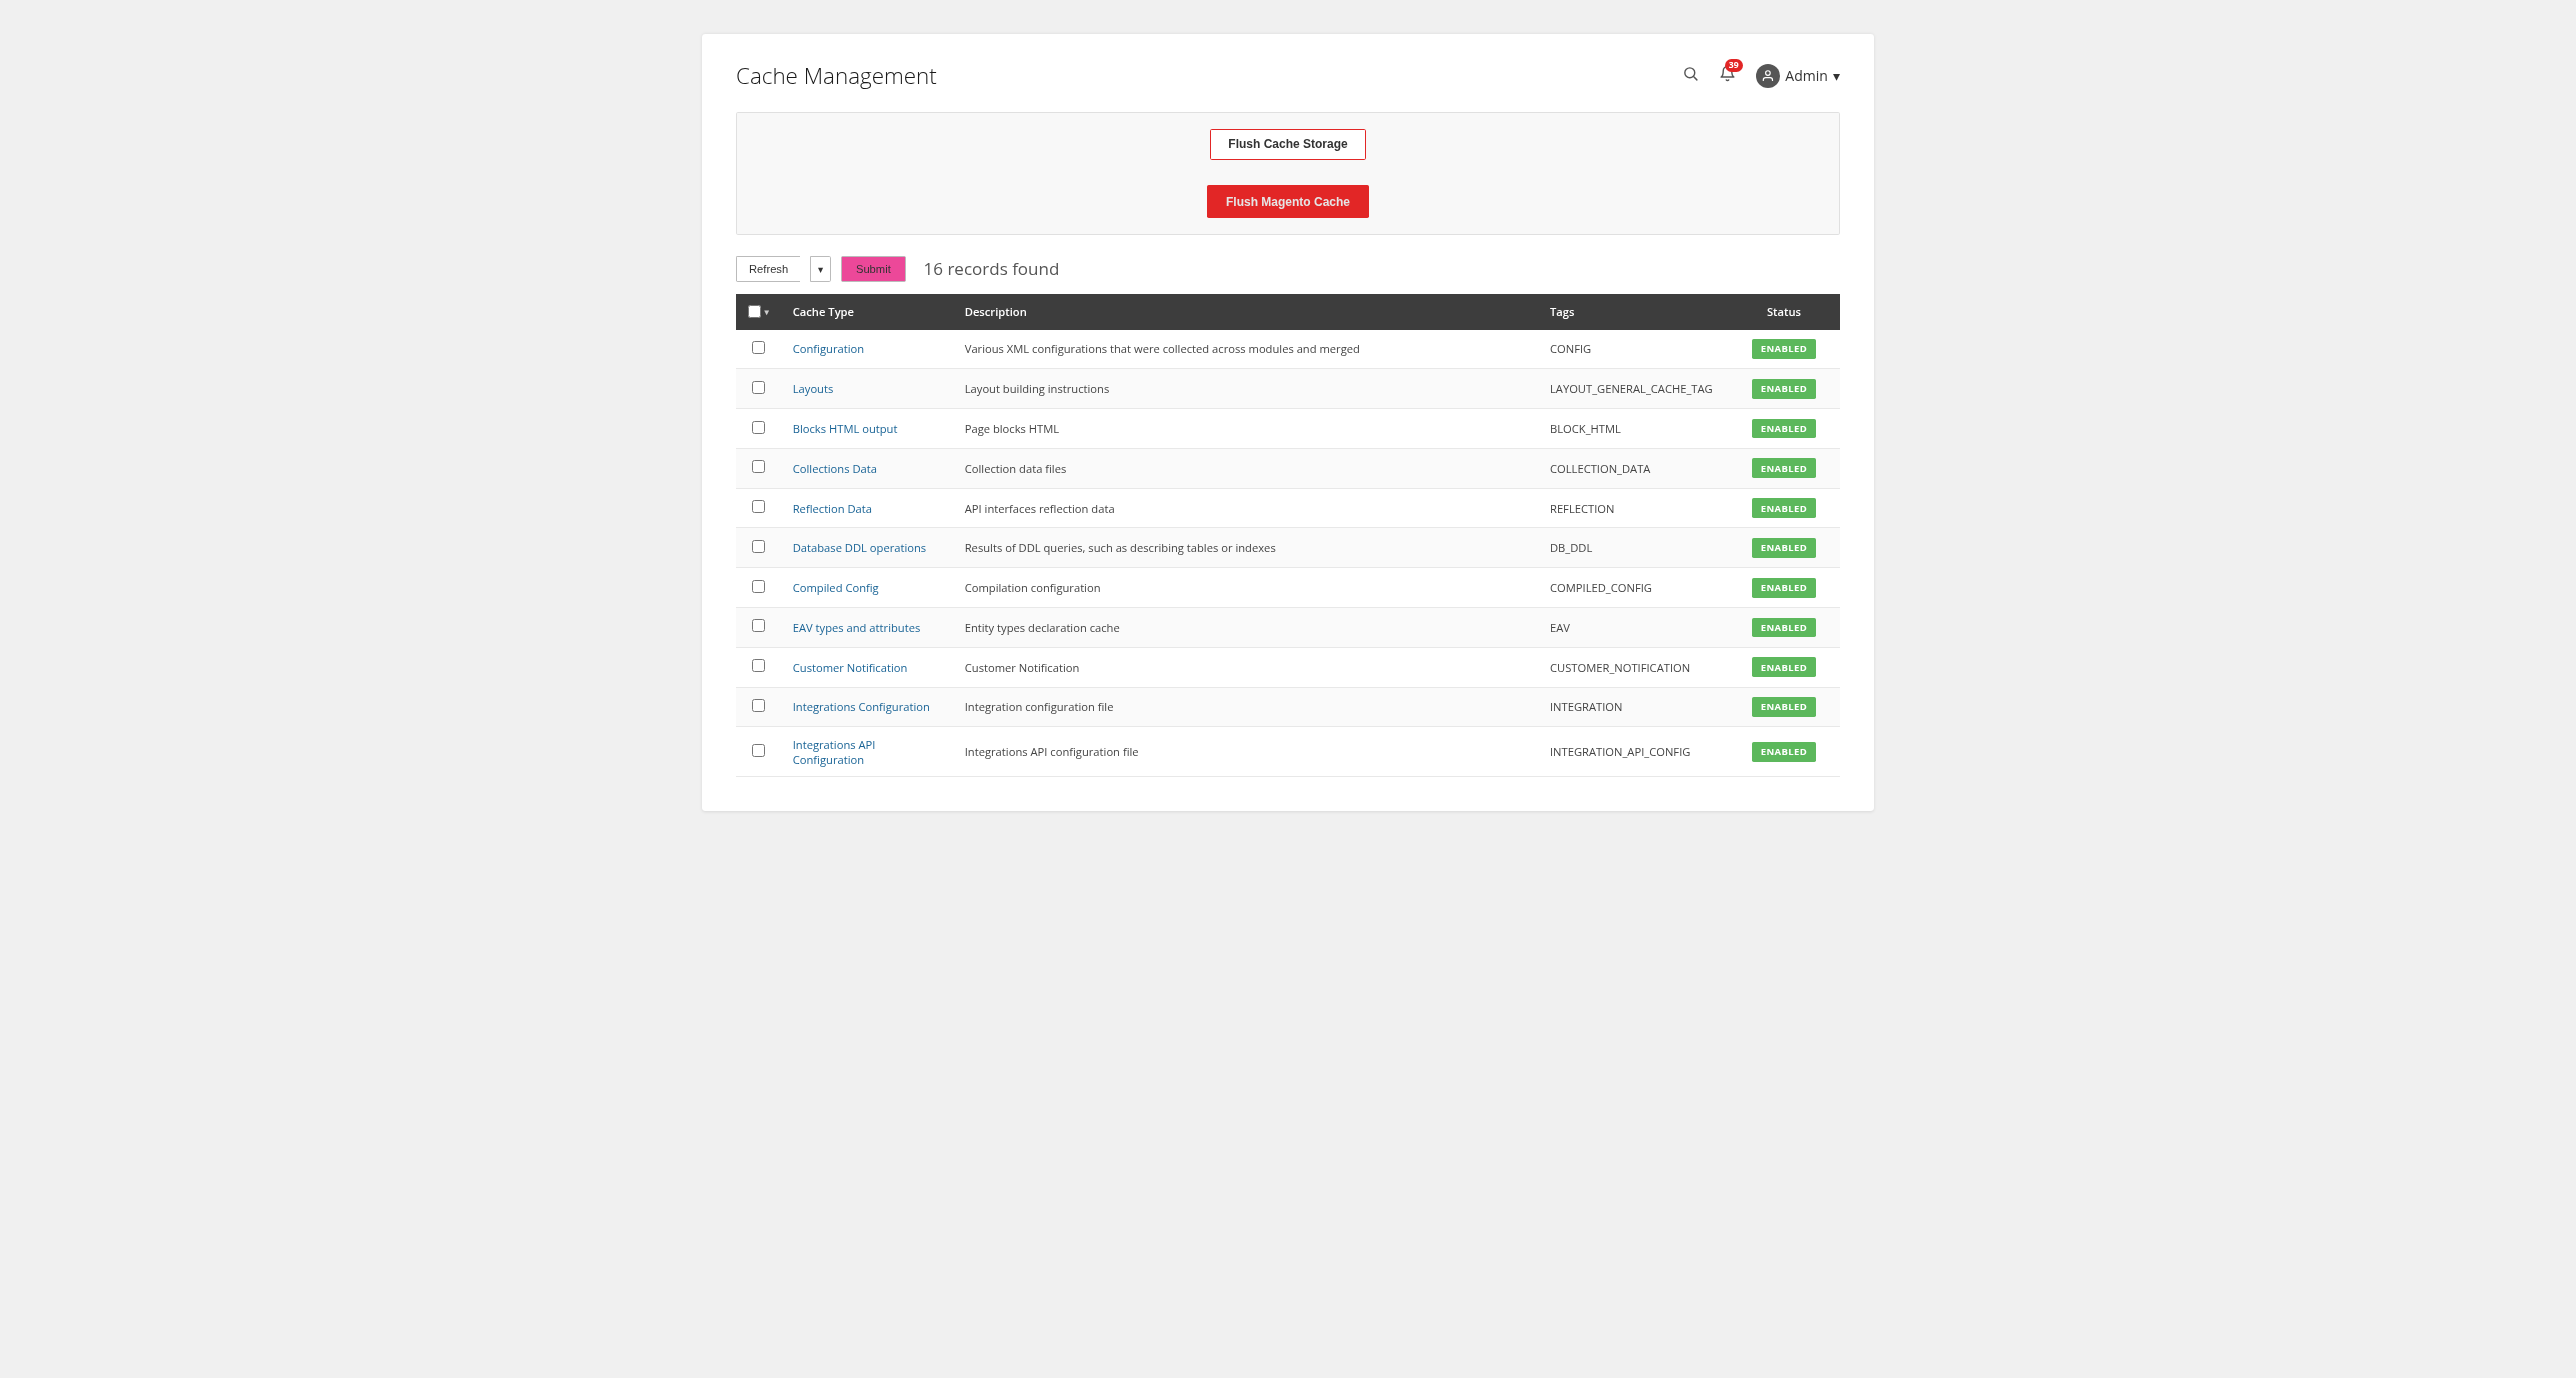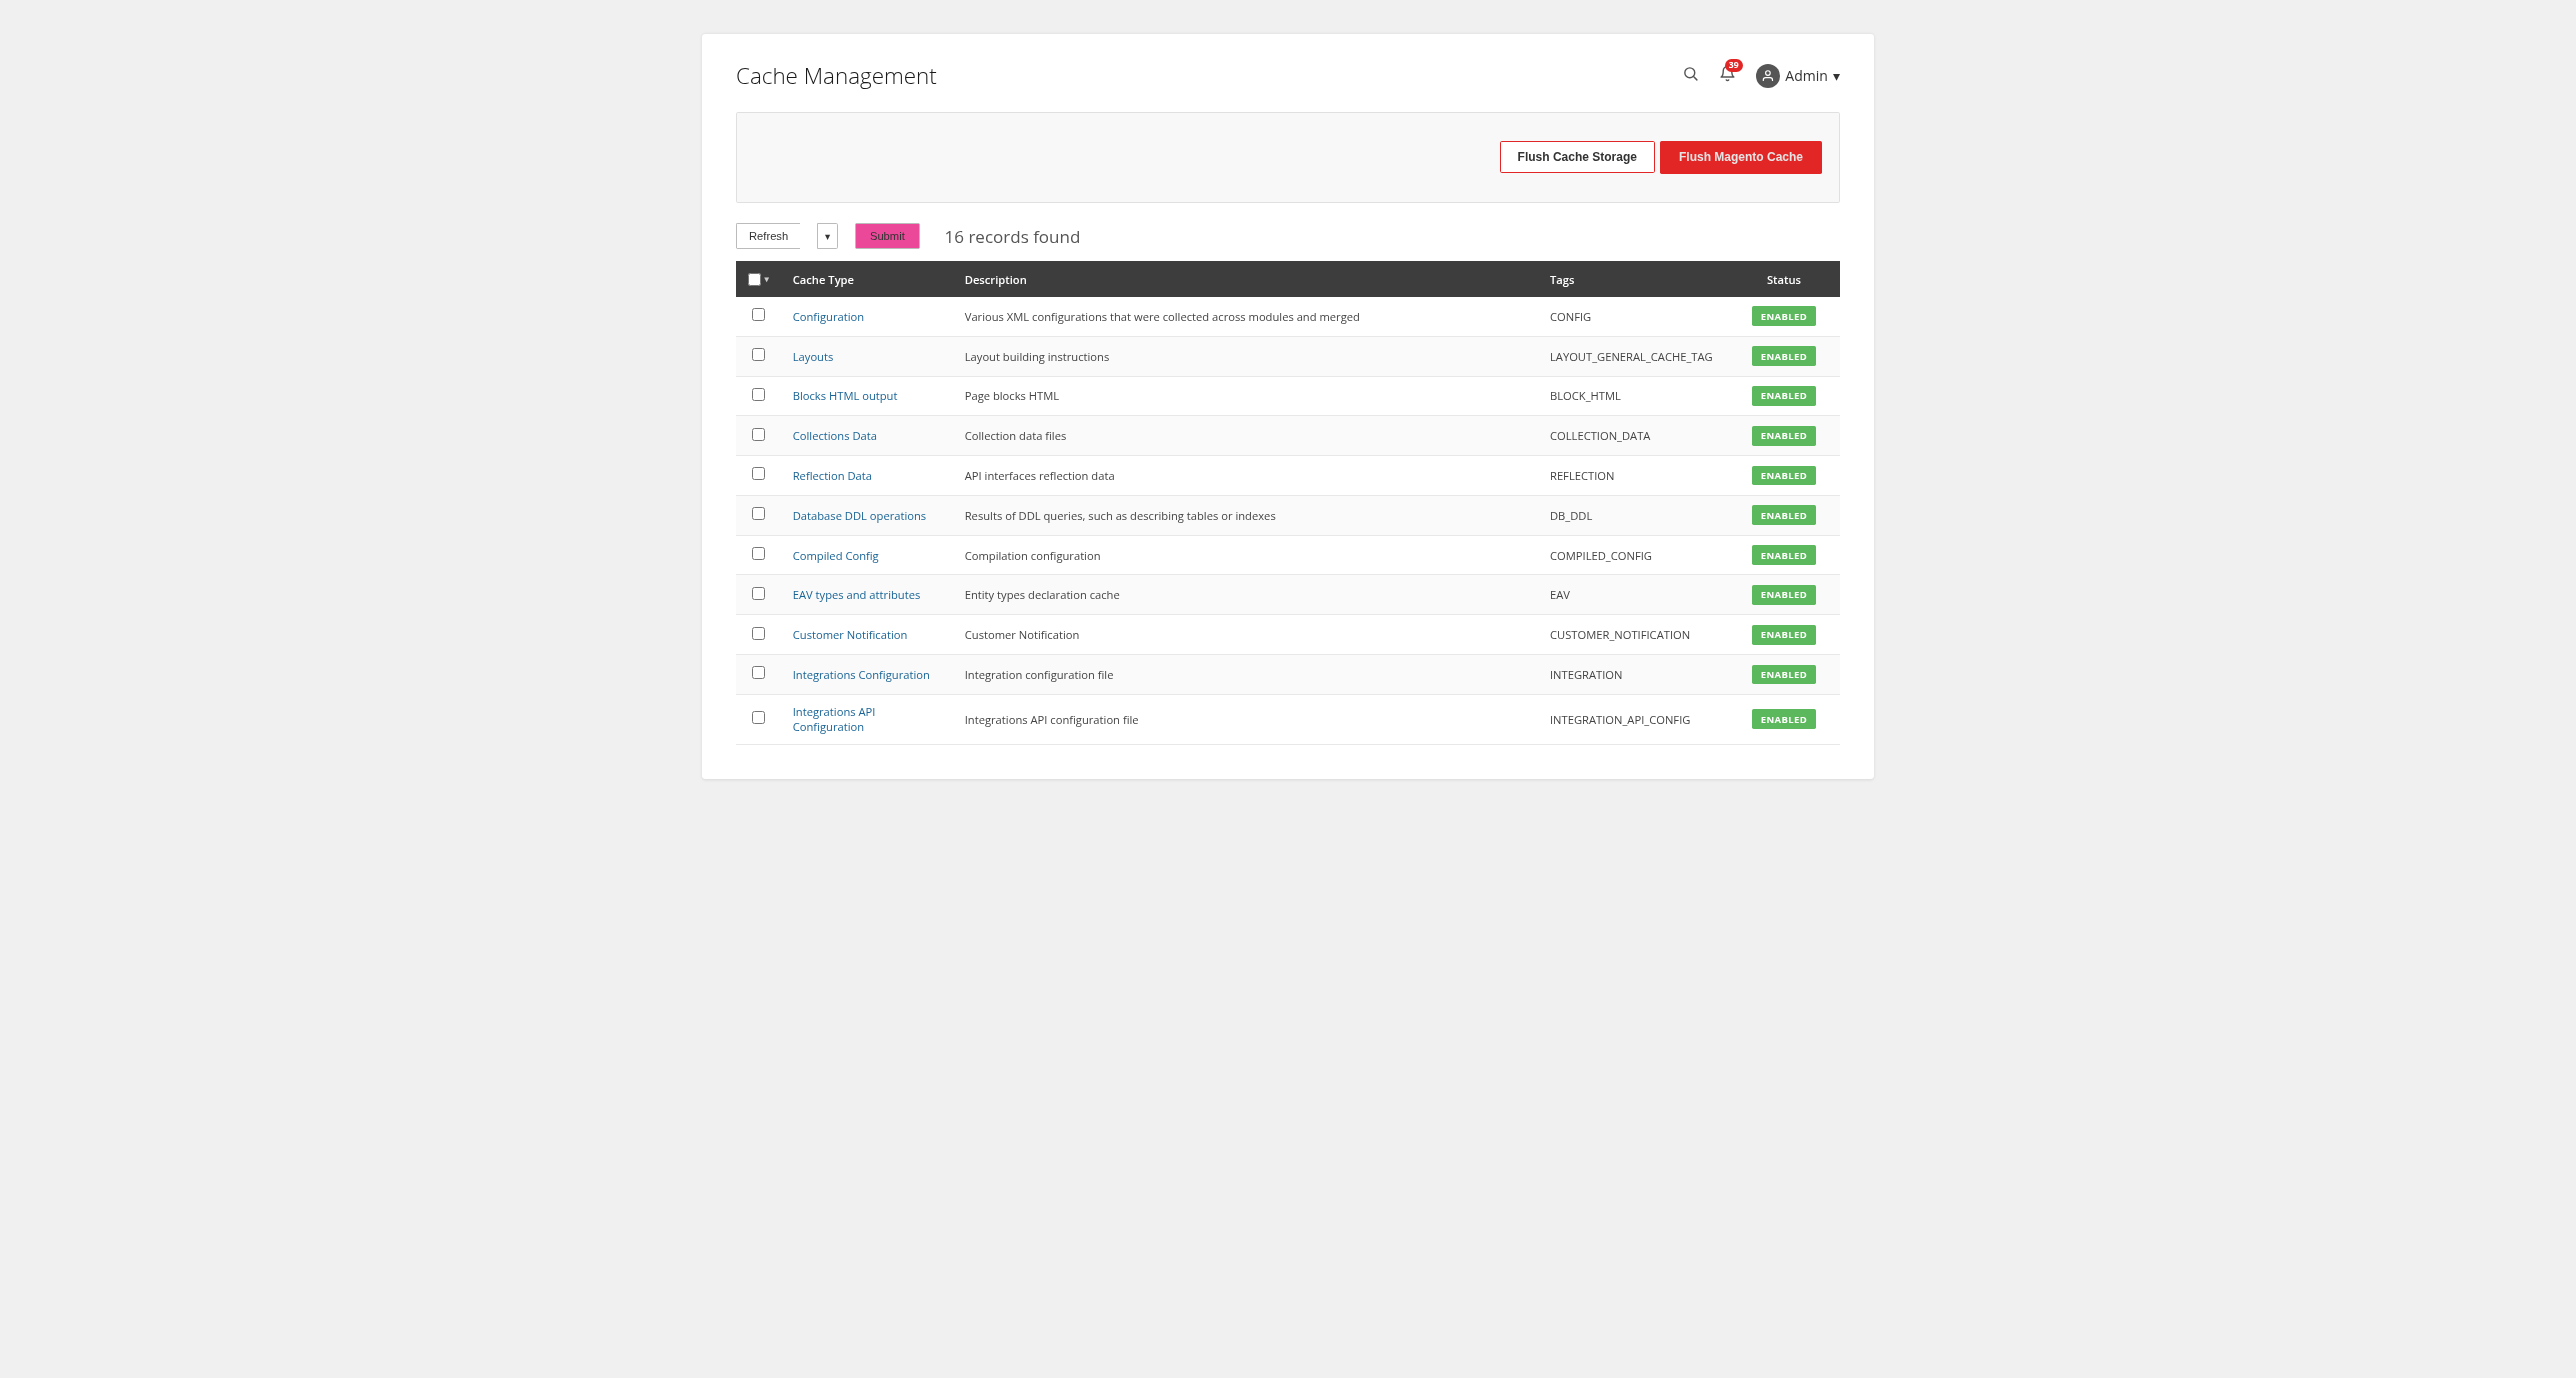--- a/index.html
+++ b/index.html
@@ -75,26 +75,27 @@
       align-items: center;
       justify-content: center;
       color: #fff;
       font-size: 12px;
     }
     
     .action-bar {
       background: #f8f8f8;
       border: 0.9px solid #e0e0e0;
       border-radius: 1.7px;
-      padding: 28px 17px;
+      padding: 16px 17px;
       display: flex;
       justify-content: flex-end;
       align-items: center;
-      gap: 5px;
+      gap: 25px;
       margin-bottom: 20.7px;
+      flex-direction: column;
     }
     .btn-flush-storage {
       background: #fff;
       border: 1.7px solid #e22626;
       color: #333;
       padding: 7.8px 17px;
       font-size: 12px;
       font-weight: 600;
       border-radius: 1.7px;
       cursor: pointer;
@@ -108,21 +109,21 @@
       font-size: 12px;
       font-weight: 600;
       border-radius: 1.7px;
       cursor: pointer;
       white-space: nowrap;
     }
     
     .toolbar {
       display: flex;
       align-items: center;
-      gap: 17px;
+      gap: 10px;
       margin-bottom: 12px;
     }
     .btn-refresh {
       background: #fff;
       border: 0.9px solid #bbb;
       color: #333;
       padding: 6px 12px;
       font-size: 11.2px;
       border-radius: 1.7px 0 0 1.7px;
       cursor: pointer;

